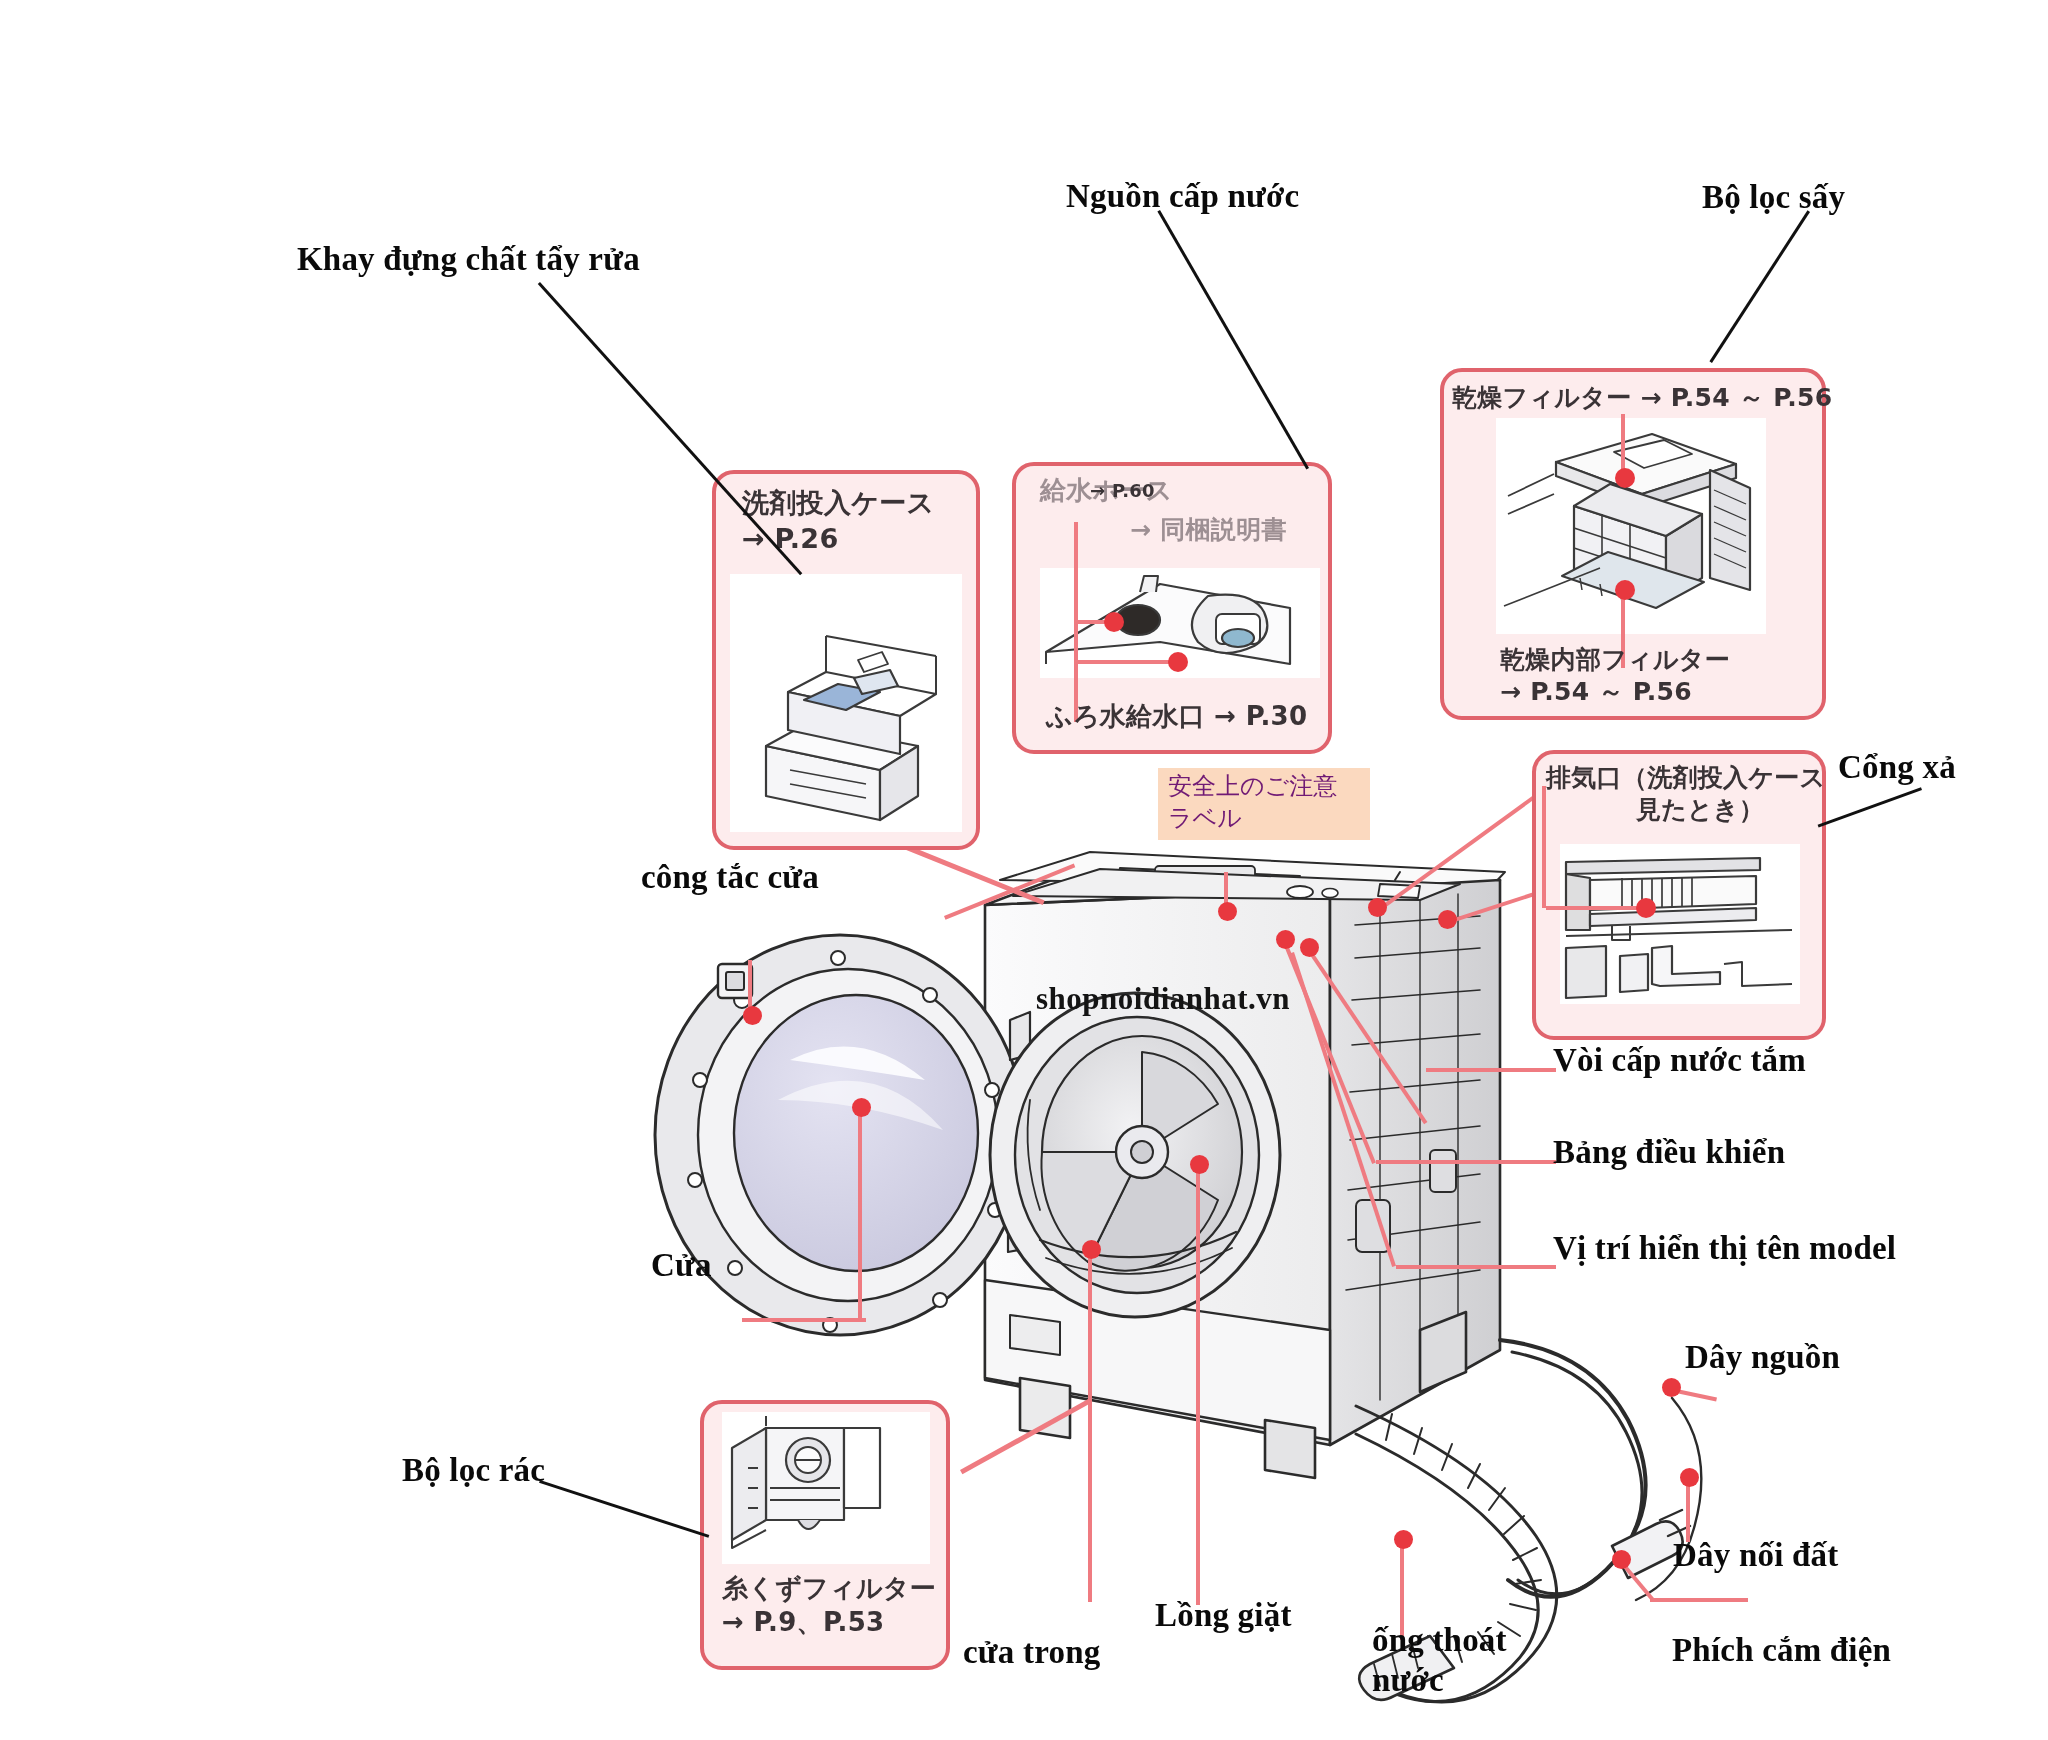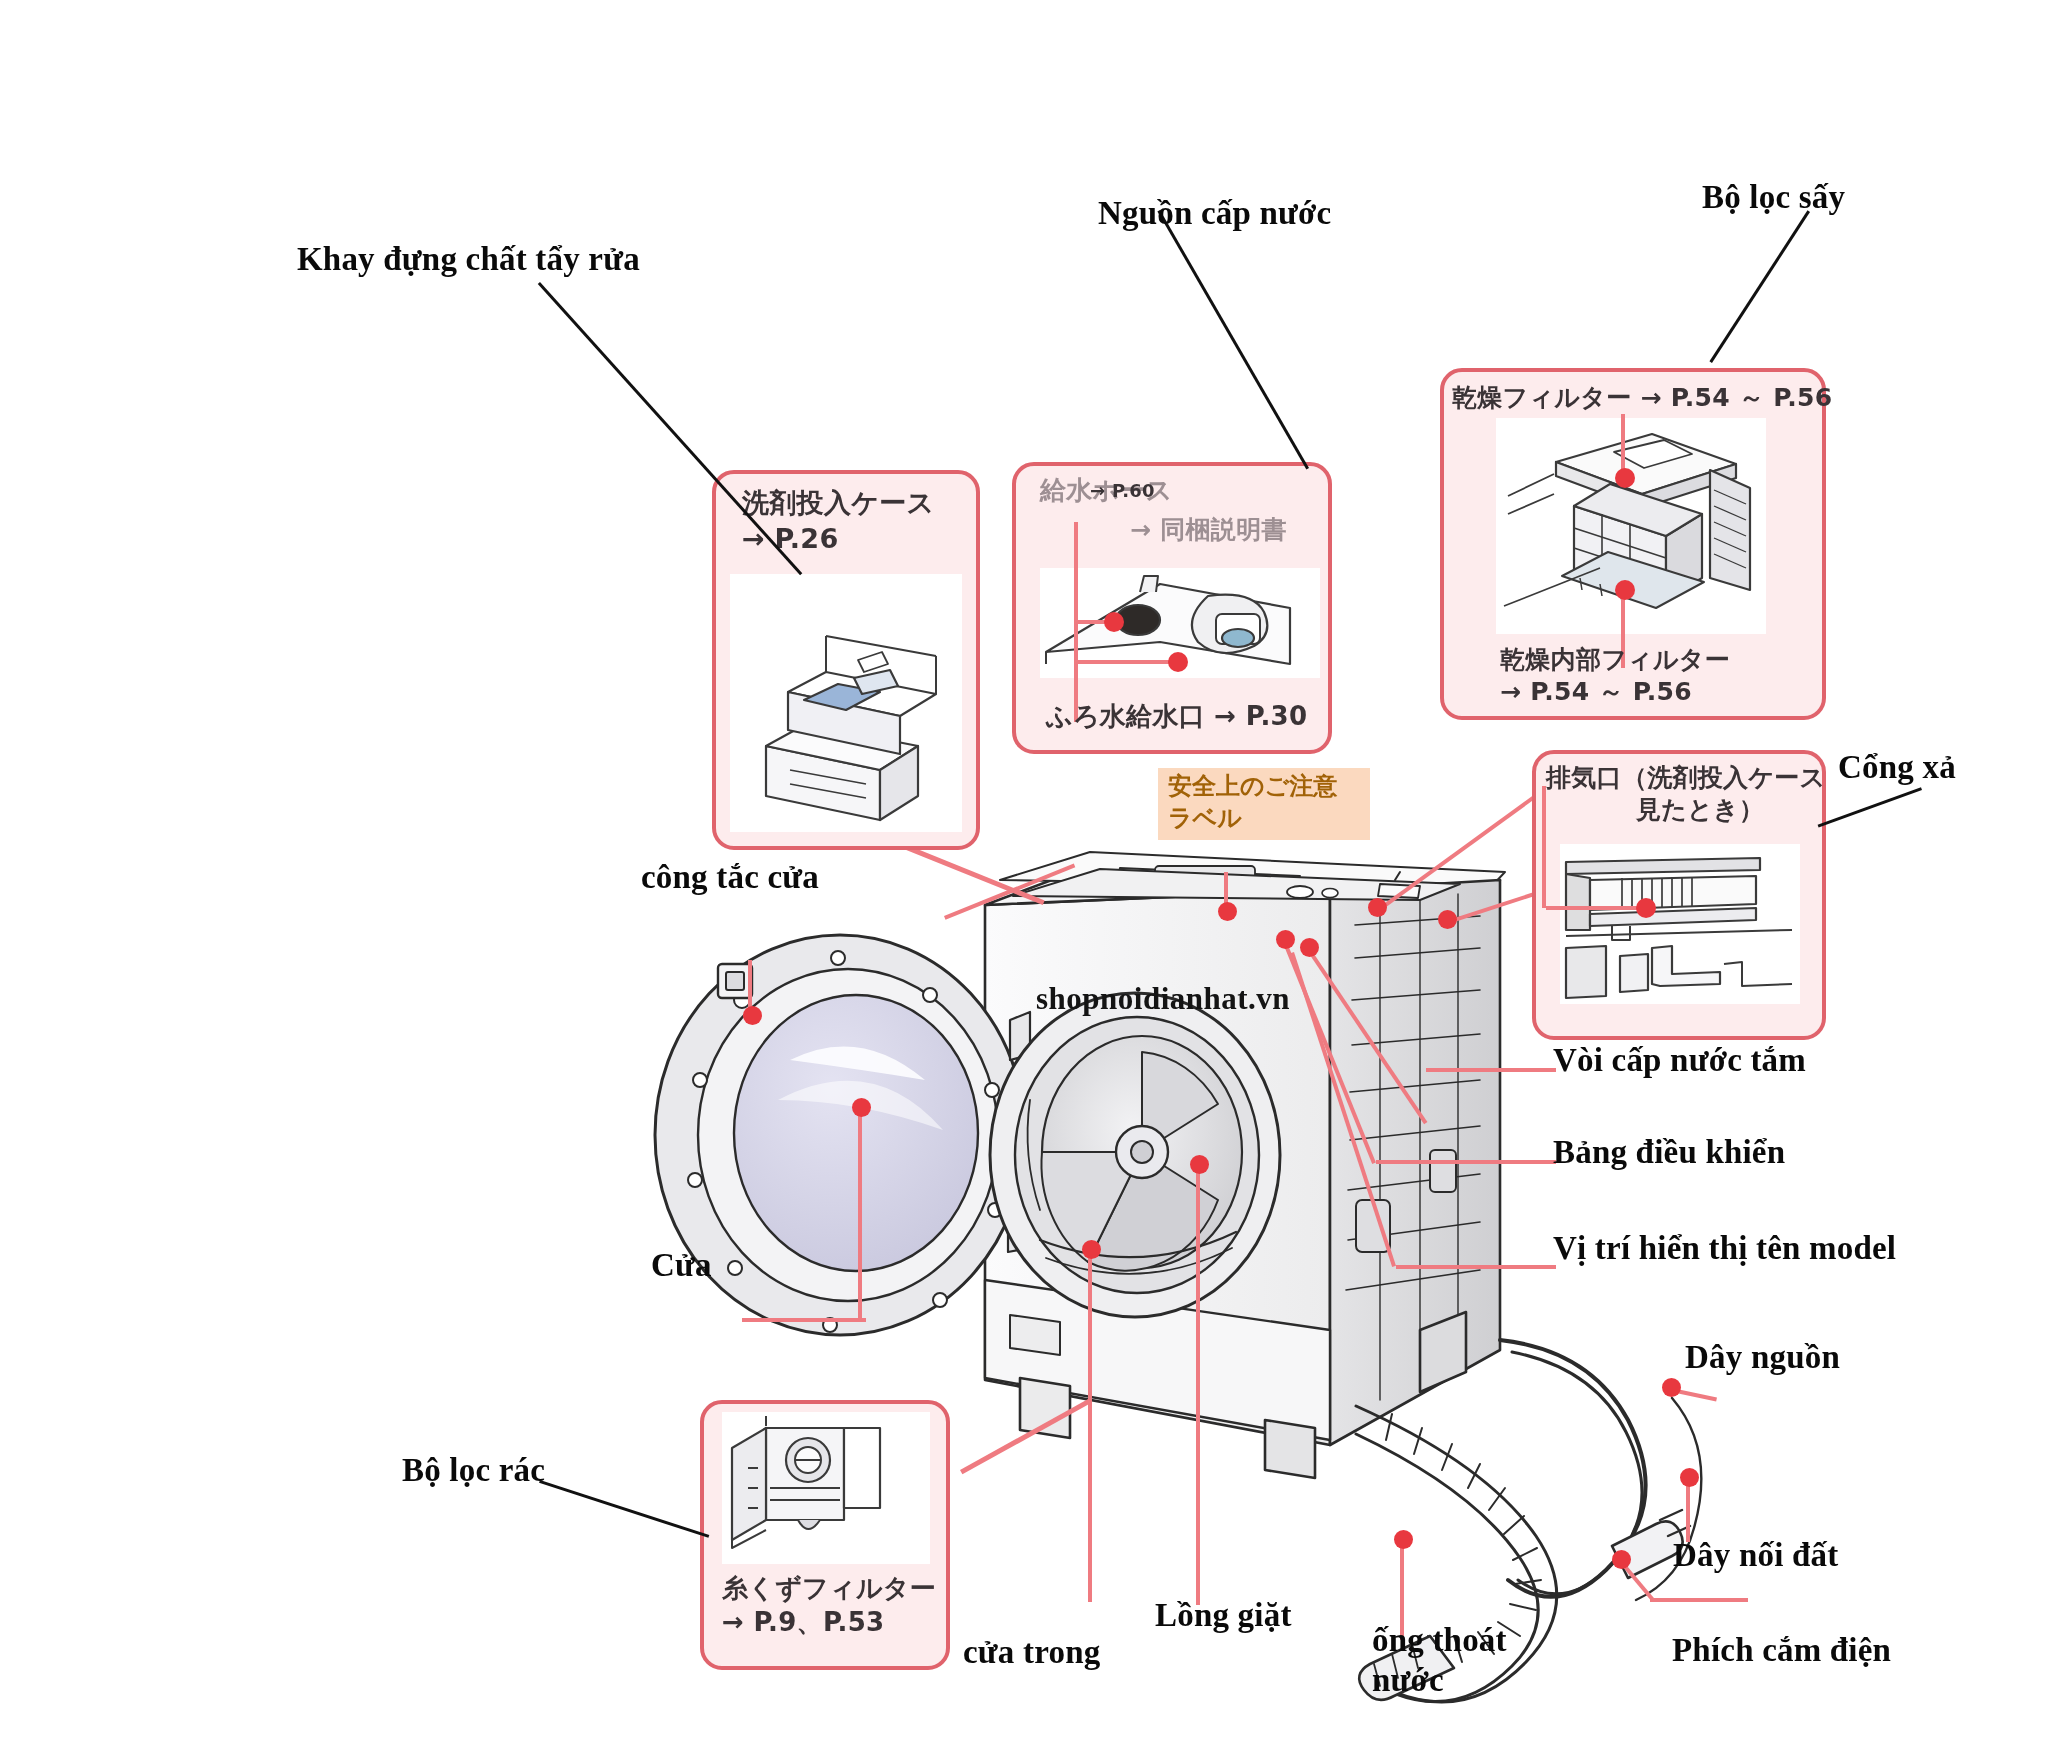--- a/index.html
+++ b/index.html
@@ -63,22 +63,22 @@
 
   
   .safety-label {
     position: absolute;
     background: #fbd9bf;
     box-sizing: border-box;
   }
   .safety-text {
     position: absolute;
     font-family: "DejaVu Sans", sans-serif;
-    font-weight: bold;
-    color: #a16207;
+    font-weight: normal;
+    color: #701a75;
     line-height: 1.22;
     white-space: pre-line;
   }
 
   
   .red-line {
     position: absolute;
     background: #ef7b81;
     transform-origin: 0 0;
     height: 4px;
@@ -449,21 +449,21 @@
   <div class="safety-text" style="left:1168px; top:804px; font-size:24px;">ラベル</div>
 
   <div class="leader" style="left:540px; top:282px; width:392px; transform:rotate(48deg);"></div>
   <div class="leader" style="left:1160px; top:210px; width:298px; transform:rotate(60deg);"></div>
   <div class="leader" style="left:1810px; top:212px; width:180px; transform:rotate(123deg);"></div>
   <div class="leader" style="left:1922px; top:790px; width:110px; transform:rotate(160deg);"></div>
   <div class="leader" style="left:540px; top:1480px; width:178px; transform:rotate(18deg);"></div>
 
   <div class="vn-label" style="left:297px; top:239px;">Khay đựng chất tẩy rửa</div>
 
-  <div class="vn-label" style="left:1066px; top:193px;margin-left:32px;">Nguồn cấp nước</div>
+  <div class="vn-label" style="left:1066px; top:176px;">Nguồn cấp nước</div>
 
   <div class="vn-label" style="left:1702px; top:177px;">Bộ lọc sấy</div>
 
   <div class="vn-label" style="left:1838px; top:747px;">Cổng xả</div>
 
   <div class="vn-label" style="left:641px; top:857px;">công tắc cửa</div>
 
   <div class="vn-label" style="left:651px; top:1245px;">Cửa</div>
 
   <div class="vn-label" style="left:402px; top:1450px;">Bộ lọc rác</div>

